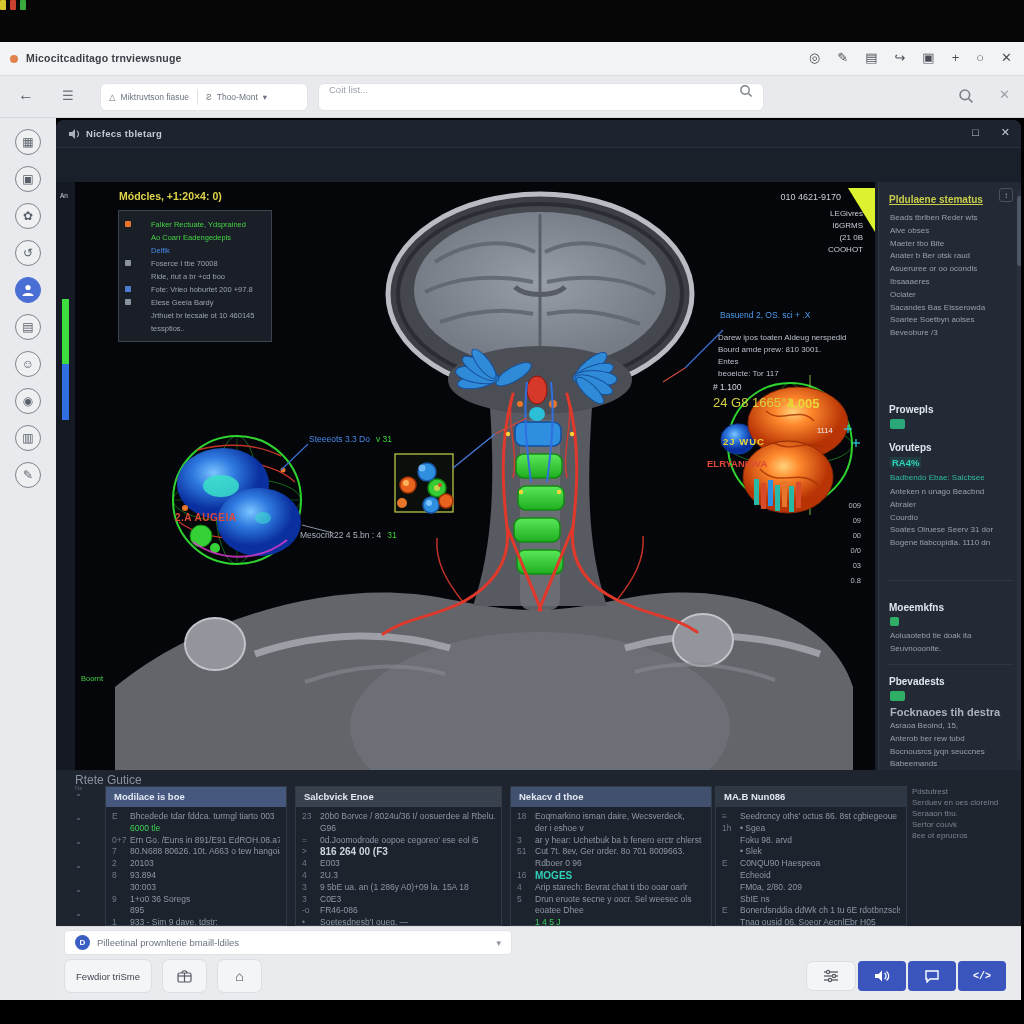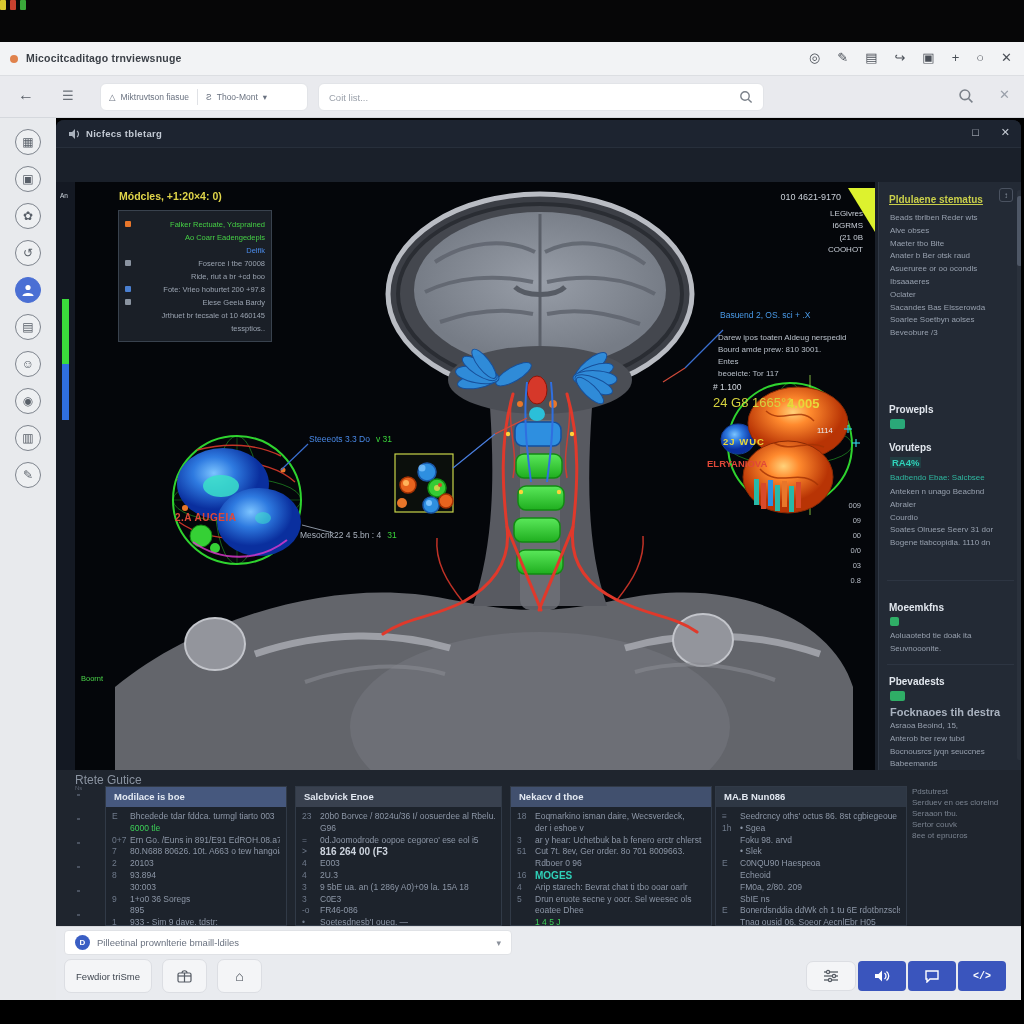--- a/index.html
+++ b/index.html
@@ -14,21 +14,21 @@
   #tabdot { left:10px; top:13px; width:8px; height:8px; border-radius:50%; background:#e0824c; }
   #tabtitle { left:26px; top:10px; font-size:10.5px; font-weight:bold; color:#3a3f46; letter-spacing:.2px; }
   #tabicons { right:12px; top:8px; display:flex; gap:17px; color:#4a4f57; font-size:13px; }
   #tabicons span { cursor:default; }
   #navbar { left:0; top:76px; width:1024px; height:42px; background:#e9eaee; border-bottom:1px solid #d5d8dd; }
   #backbtn { left:18px; top:10px; font-size:16px; color:#5a6068; }
   #menubtn { left:62px; top:12px; font-size:13px; color:#6a7078; }
   #navpill { left:100px; top:7px; width:208px; height:28px; background:#fff; border:1px solid #e2e4e8; border-radius:6px; display:flex; align-items:center; font-size:8.5px; color:#6a7280; }
   #navpill .seg { padding:0 8px; display:flex; align-items:center; gap:5px; white-space:nowrap; }
   #navpill .div { width:1px; height:16px; background:#e0e2e6; }
-  #searchbox { left:318px; top:7px; width:446px; height:28px; background:#fff; border:1px solid #e2e4e8; border-radius:6px; display:flex; align-items:center; padding:0 10px; }
+  #searchbox { left:318px; top:7px; width:446px; height:28px; background:#fff; border:1px solid #e2e4e8; border-radius:6px; display:flex; align-items:flex-start; padding:0 10px; }
   #searchbox input { flex:1; border:none; outline:none; font-size:9.5px; color:#4a4f57; font-family:"Liberation Sans",sans-serif; background:transparent; }
   input::placeholder { color:#9aa0aa; }
   .mag { color:#7a8089; }
   #navmag { right:50px; top:12px; }
   #navclose { right:14px; top:11px; color:#9aa0aa; font-size:13px; }
 
   
   #sidebar { left:0; top:118px; width:56px; height:882px; background:#e8eaed; }
   .sbicon { width:26px; height:26px; margin:0 auto 11px; border:1.5px solid #7e848d; border-radius:50%; display:flex; align-items:center; justify-content:center; color:#585f68; font-size:12px; background:#eef0f2; }
   #sbcol { padding-top:11px; }
@@ -49,21 +49,21 @@
   
   #lstrip { left:0; top:62px; width:19px; height:588px; background:#141923; }
   #lstrip .an { position:absolute; left:4px; top:10px; font-size:6.5px; color:#cfd6df; }
   #barG { position:absolute; left:6px; top:117px; width:7px; height:65px; background:#3bdc3b; }
   #barB { position:absolute; left:6px; top:182px; width:7px; height:56px; background:#2f6fe0; }
   #viewport { left:19px; top:62px; width:800px; height:588px; background:#04060a; overflow:hidden; }
   #viewport svg { position:absolute; left:0; top:0; }
   .vt { position:absolute; white-space:nowrap; }
   #slicelabel { left:44px; top:8px; color:#e0d54a; font-size:10.5px; font-weight:bold; }
   #infopanel { left:43px; top:28px; width:154px; height:132px; background:rgba(28,34,42,.92); border:1px solid #39424e; padding:7px 6px 0 6px; }
-  .irow { display:flex; gap:5px; font-size:7.5px; line-height:13px;justify-content:space-between; }
+  .irow { display:flex; gap:20px; font-size:7.5px; line-height:13px; }
   .iic { width:6px; height:6px; margin-top:3px; border-radius:1px; flex:0 0 6px; }
   .c-green { color:#45d045; } .c-blue { color:#4a8ae8; } .c-gray { color:#9aa3b0; }
   #idnum { right:34px; top:10px; color:#c9cfd8; font-size:9px; }
   #cornerblock { right:12px; top:26px; text-align:right; color:#c9cfd8; font-size:8px; }
   #cornerblock .lline { line-height:12px; }
   #serieslabel { left:645px; top:128px; color:#4a9ae8; font-size:8.5px; }
   #detailblock { left:643px; top:150px; color:#b9c0ca; font-size:8px; }
   #detailblock .lline { line-height:12px; }
   #ratio { left:638px; top:200px; color:#d5dae2; font-size:8.5px; }
   #dose { left:638px; top:213px; color:#d6d23e; font-size:13px; }

